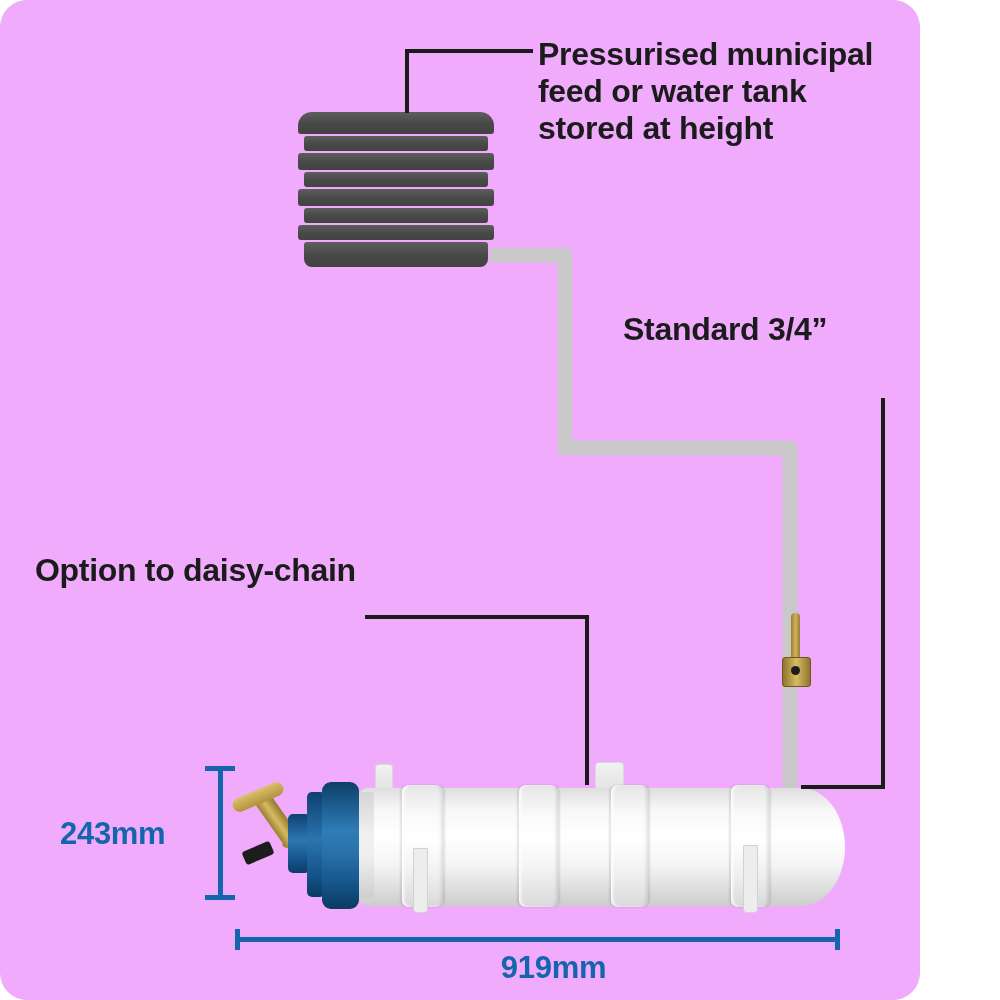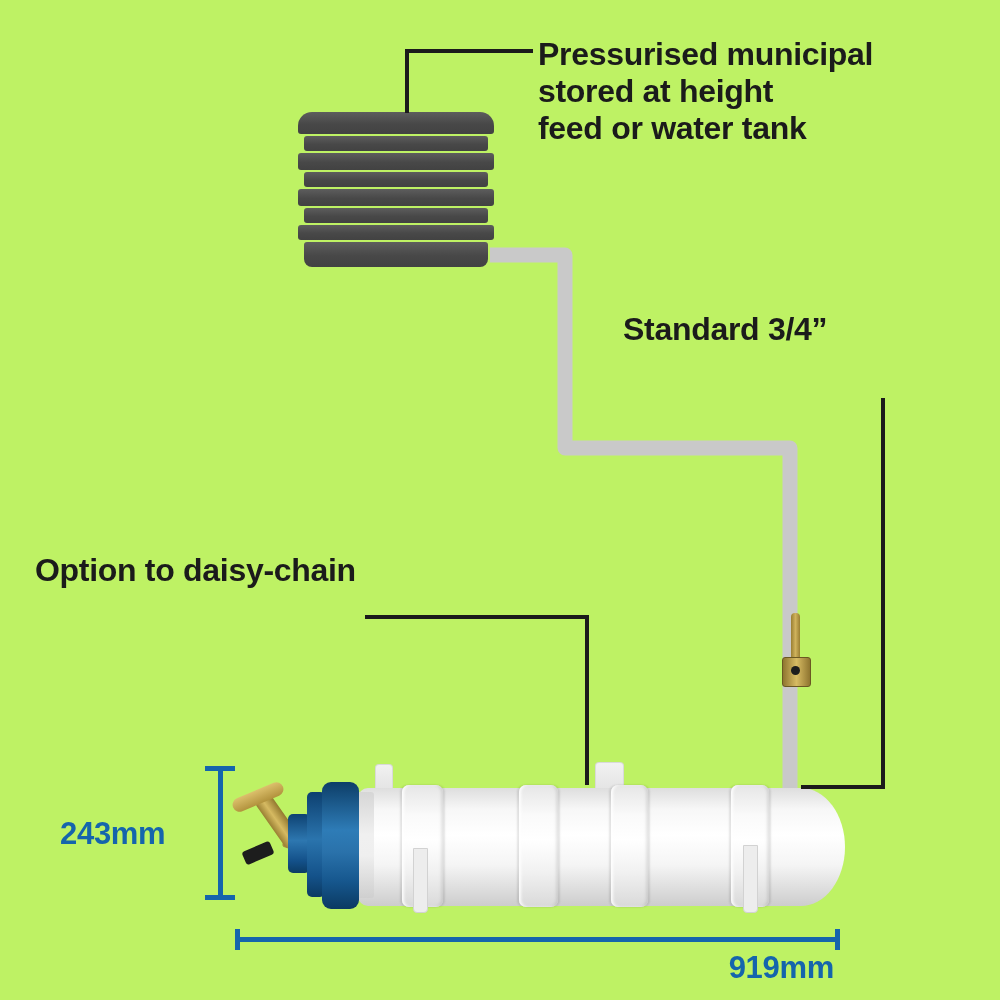--- a/index.html
+++ b/index.html
@@ -1,18 +1,19 @@
 <!DOCTYPE html>
 <html><head>
 <meta charset="utf-8">
 <style>
   html,body{margin:0;padding:0;background:#ffffff;}
   #canvas{
-    position:relative;width:1000px;height:1000px;background:#bef264;overflow:hidden;
+    position:relative;width:920px;height:1000px;background:#f0abfc;overflow:hidden;
     font-family:"Liberation Sans","DejaVu Sans",sans-serif;
+    border-radius:27px;
   }
   
   .label{
     position:absolute;font-weight:bold;color:#1b1b1b;
     font-size:32px;line-height:37px;letter-spacing:-0.3px;white-space:nowrap;
   }
   .dim-label{
     position:absolute;font-weight:bold;color:#1565ac;
     font-size:31px;line-height:34px;letter-spacing:-0.3px;white-space:nowrap;
   }
@@ -134,35 +135,35 @@
   <div class="leader" style="left:405px;top:49px;width:4px;height:64px"></div>
 
   <div class="leader" style="left:881px;top:398px;width:4px;height:391px"></div>
   <div class="leader" style="left:801px;top:785px;width:84px;height:4px"></div>
 
   <div class="leader" style="left:365px;top:615px;width:224px;height:4px"></div>
   <div class="leader" style="left:585px;top:615px;width:4px;height:170px"></div>
 
   <div class="label" style="left:538px;top:36px">
     <div>Pressurised municipal</div>
+    <div>feed or water tank</div>
     <div>stored at height</div>
-    <div>feed or water tank</div>
   </div>
 
   <div class="label" style="left:623px;top:311px">
     <div>Standard 3/4”</div>
   </div>
 
   <div class="label" style="left:35px;top:552px">
     <div>Option to daisy-chain</div>
   </div>
 
   <div class="dim" style="left:218px;top:768px;width:5px;height:130px"></div>
   <div class="dim" style="left:205px;top:766px;width:30px;height:5px"></div>
   <div class="dim" style="left:205px;top:895px;width:30px;height:5px"></div>
   <div class="dim-label" style="left:60px;top:817px;width:145px;text-align:left">243mm</div>
 
   <div class="dim" style="left:237px;top:937px;width:601px;height:5px"></div>
   <div class="dim" style="left:235px;top:929px;width:5px;height:21px"></div>
   <div class="dim" style="left:835px;top:929px;width:5px;height:21px"></div>
-  <div class="dim-label" style="left:233px;top:951px;width:601px;text-align:right">919mm</div>
+  <div class="dim-label" style="left:253px;top:951px;width:601px;text-align:center">919mm</div>
 
 </div>
 
 </body></html>

